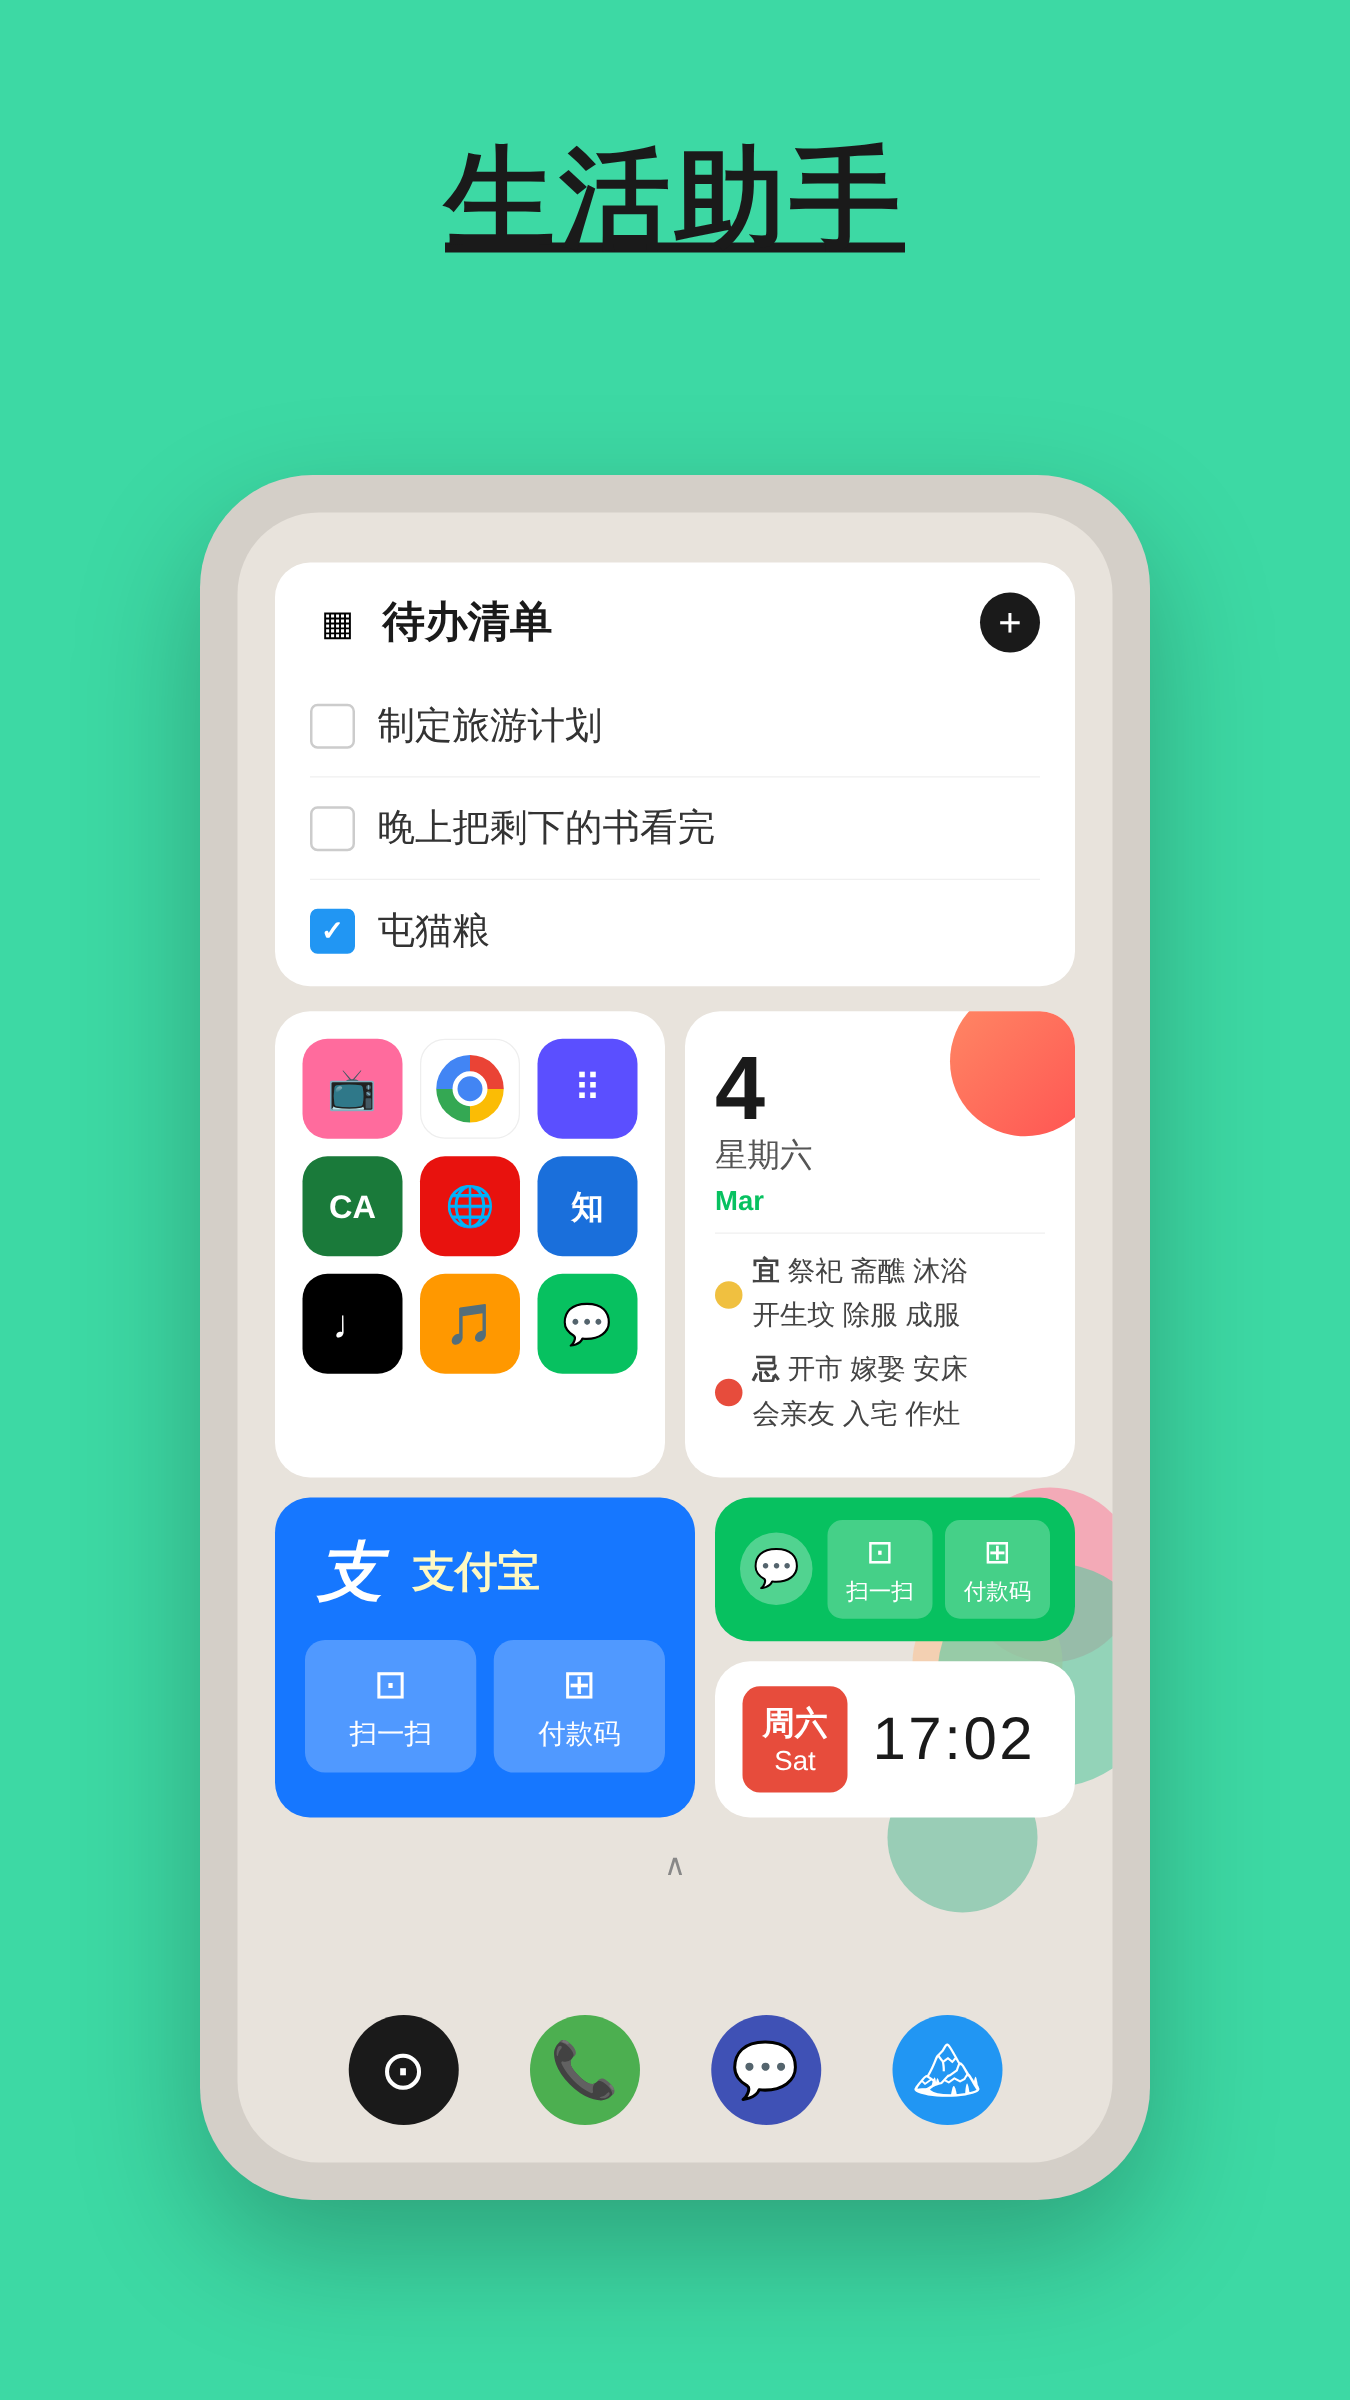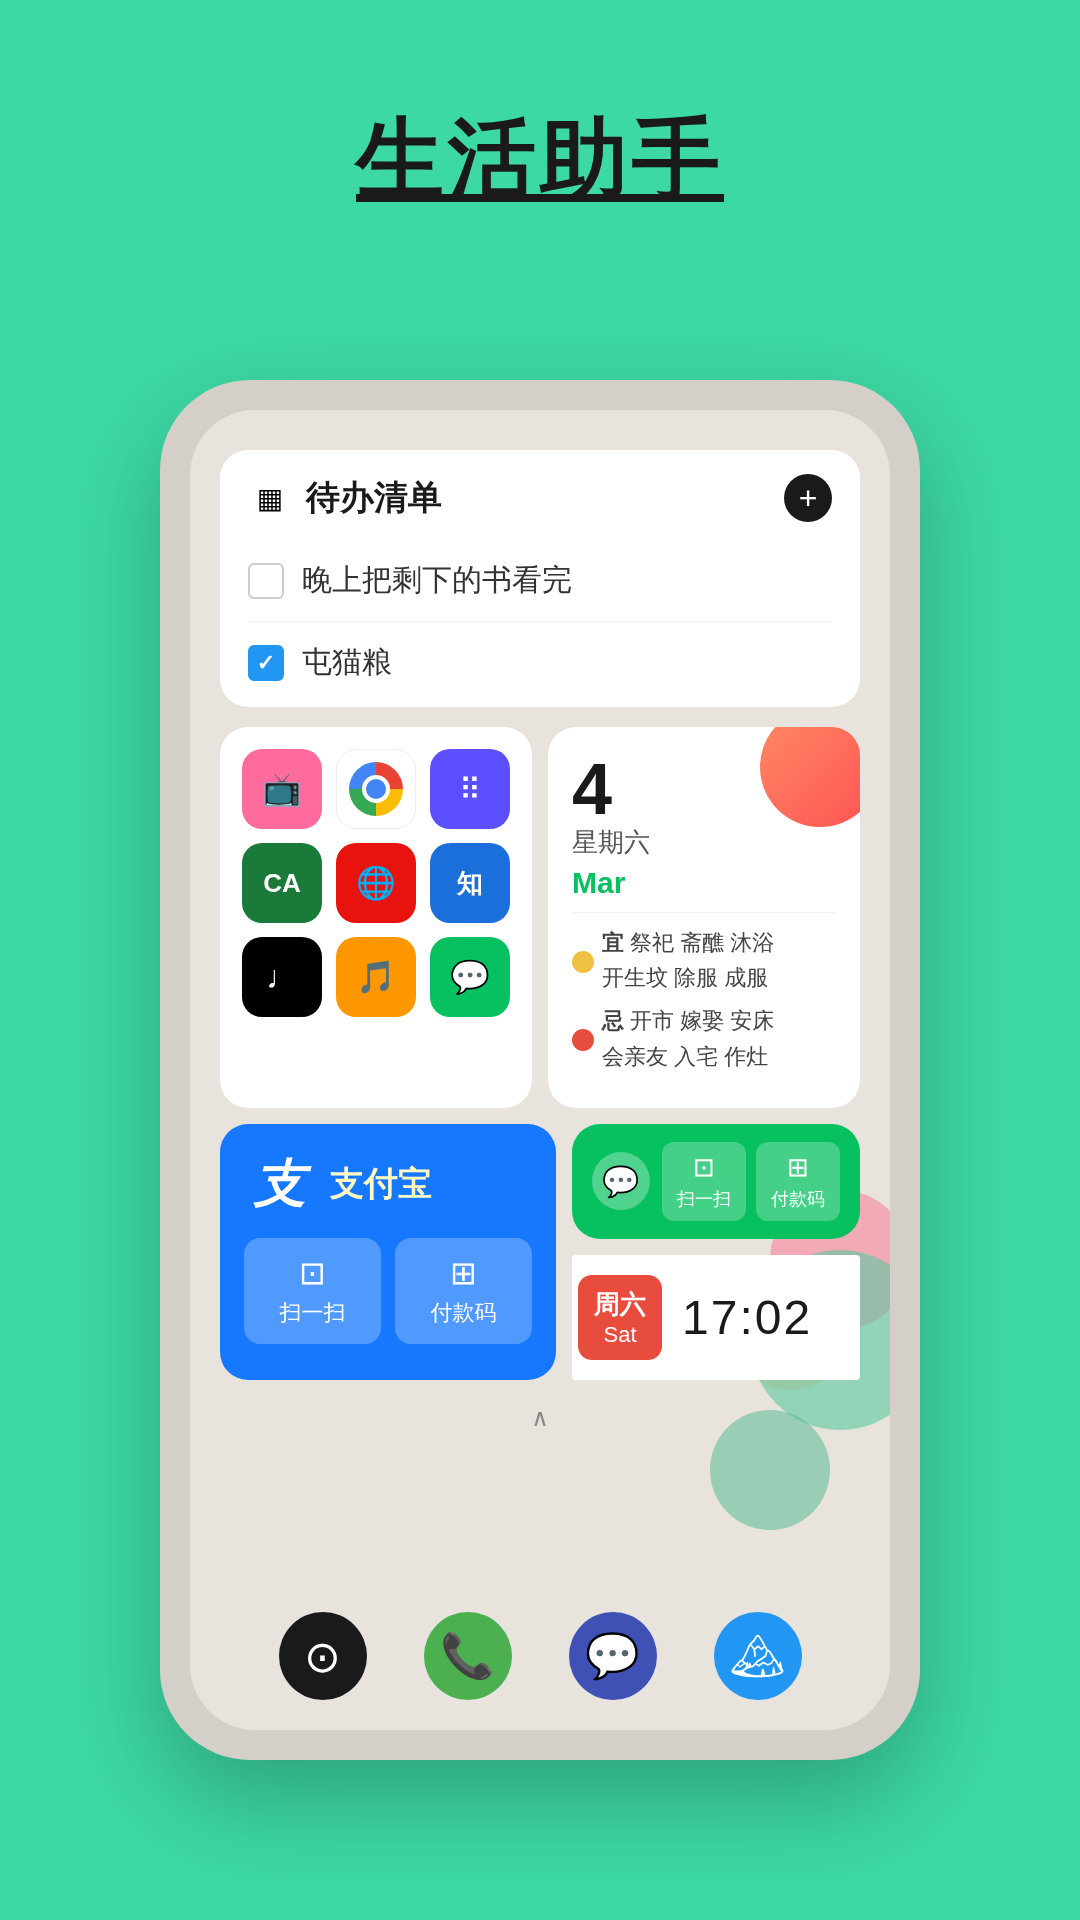--- a/index.html
+++ b/index.html
@@ -247,21 +247,21 @@
       font-weight: 900;
       color: #1a1a1a;
       line-height: 1;
     }
     .cal-day {
       font-size: 26px;
       color: #555;
       font-weight: 500;
     }
     .cal-month {
-      font-size: 30px;
+      font-size: 22px;
       color: #07c160;
       font-weight: 700;
     }
     .cal-divider {
       height: 1px;
       background: #f0f0f0;
       margin: 12px 0;
     }
     .cal-label-auspicious {
       display: flex;
@@ -392,22 +392,22 @@
       color: white;
     }
     .wechat-btn-label {
       font-size: 18px;
       color: white;
     }
 
     
     .widget-clock {
       background: white;
-      border-radius: 4px;
-      padding: 20px 6px;
+      border-radius: 28px;
+      padding: 20px 22px;
       display: flex;
       align-items: center;
       gap: 0;
     }
     .clock-day-badge {
       background: #e74c3c;
       border-radius: 14px;
       padding: 12px 16px;
       display: flex;
       flex-direction: column;
@@ -505,20 +505,24 @@
 
       <div class="widget-todo">
         <div class="widget-todo-header">
           <div class="widget-todo-title-row">
             <div class="todo-icon">▦</div>
             <div class="todo-title">待办清单</div>
           </div>
           <div class="todo-add-btn">+</div>
         </div>
 
+        <div class="todo-item">
+          <div class="checkbox"></div>
+          <span class="todo-text">制定旅游计划</span>
+        </div>
         <div class="todo-item">
           <div class="checkbox"></div>
           <span class="todo-text">晚上把剩下的书看完</span>
         </div>
         <div class="todo-item">
           <div class="checkbox checked"></div>
           <span class="todo-text">屯猫粮</span>
         </div>
       </div>
 

